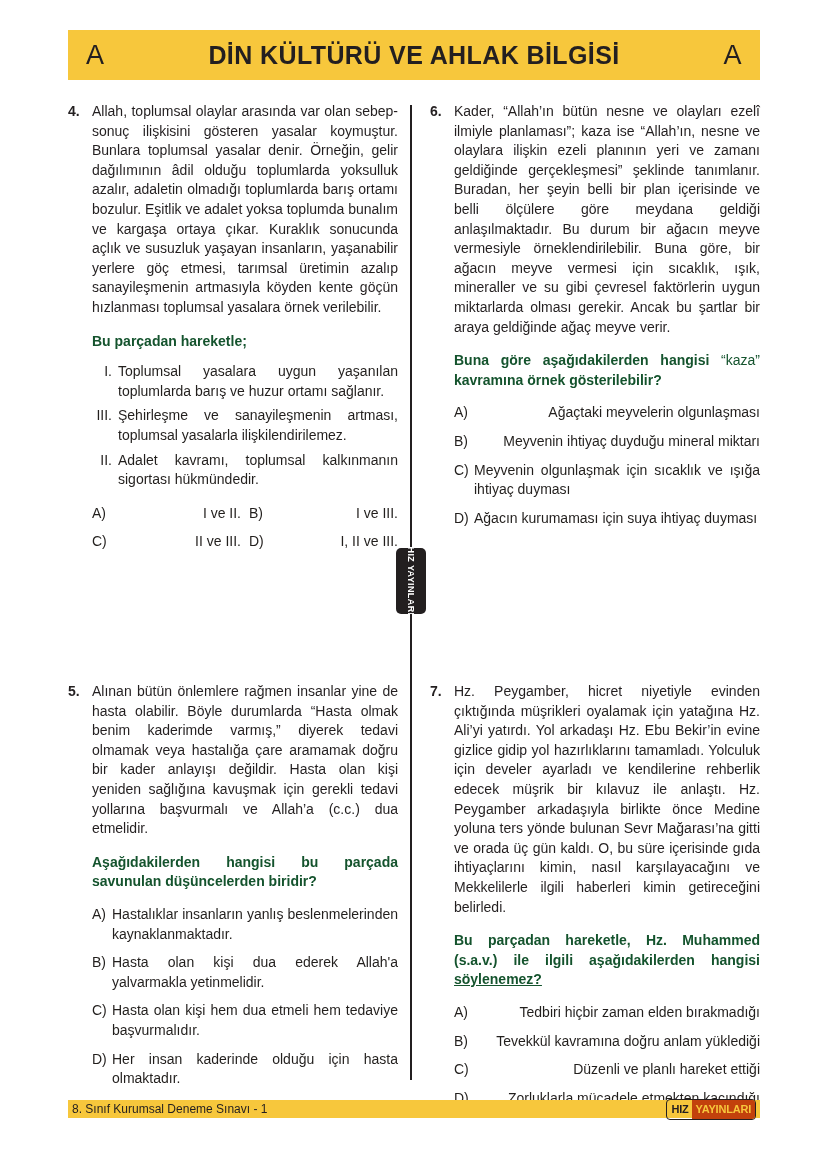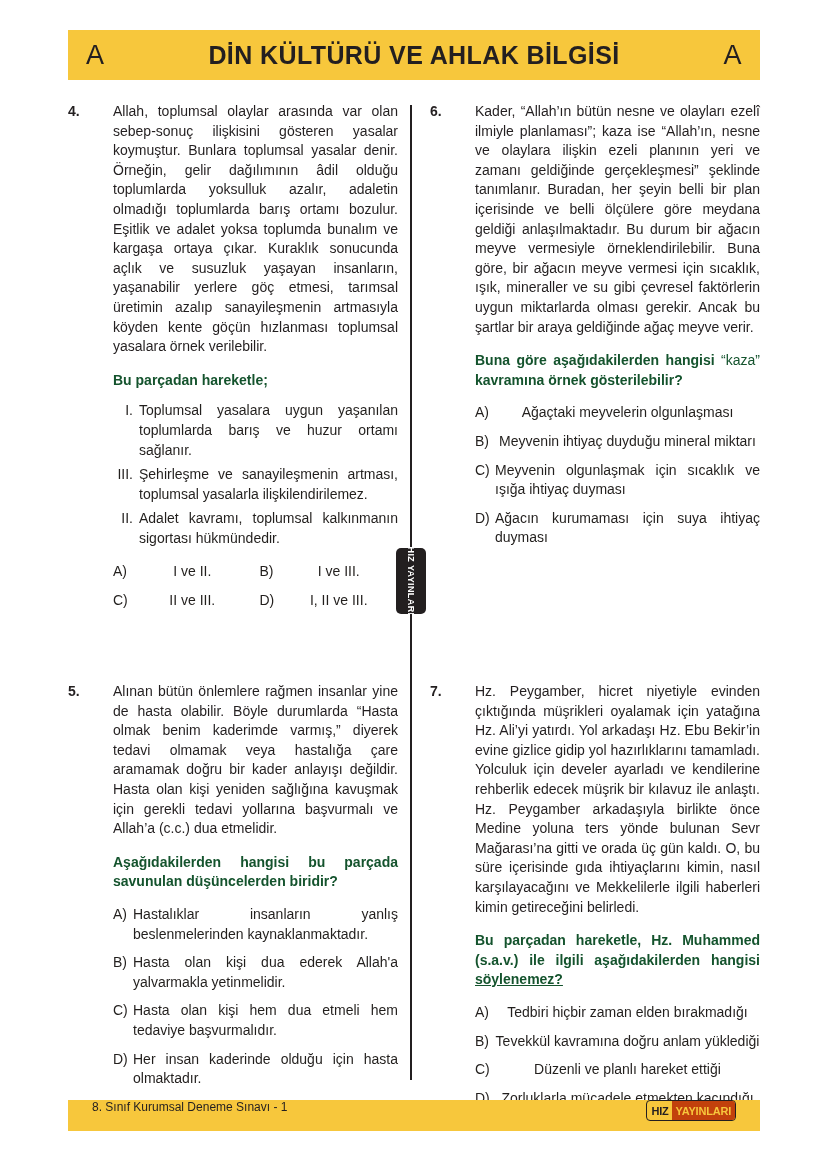--- a/index.html
+++ b/index.html
@@ -113,21 +113,20 @@
     width: 24px;
     flex: 0 0 24px;
     font-size: 14px;
     font-weight: bold;
     line-height: 19.6px;
     color: #231f20;
   }
   .q-body {
     flex: 1 1 auto;
     min-width: 0;
-    margin-left: 21px;
   }
   .q-stem {
     font-size: 14px;
     line-height: 19.6px;
     text-align: justify;
     text-justify: inter-word;
     color: #231f20;
     margin: 0;
     hyphens: manual;
   }
@@ -181,44 +180,44 @@
   }
   .opt-letter {
     flex: 0 0 20px;
     width: 20px;
   }
   .opt-text {
     flex: 1 1 auto;
     text-align: justify;
     min-width: 0;
   }
-  .opt-text.nojust { text-align: center; }
+  .opt-text.nojust { text-align: right; }
 
   
   .options-grid {
     margin-top: 14px;
     display: grid;
     grid-template-columns: 1fr 1fr;
     row-gap: 9px;
     column-gap: 8px;
   }
   .options-grid .option { margin-bottom: 0; }
 
   
   .footer-bar {
     position: absolute;
     left: 68px;
     top: 1100px;
     width: 692px;
-    height: 31px;
+    height: 18px;
     background: var(--brand, #f7c73c);
     display: flex;
-    align-items: flex-start;
+    align-items: center;
     box-sizing: border-box;
-    padding: 0 24px;
+    padding: 0 4px;
   }
   .footer-left {
     font-size: 12px;
     color: #231f20;
     flex: 0 0 auto;
   }
   .footer-page {
     font-size: 16px;
     font-weight: bold;
     color: #231f20;

